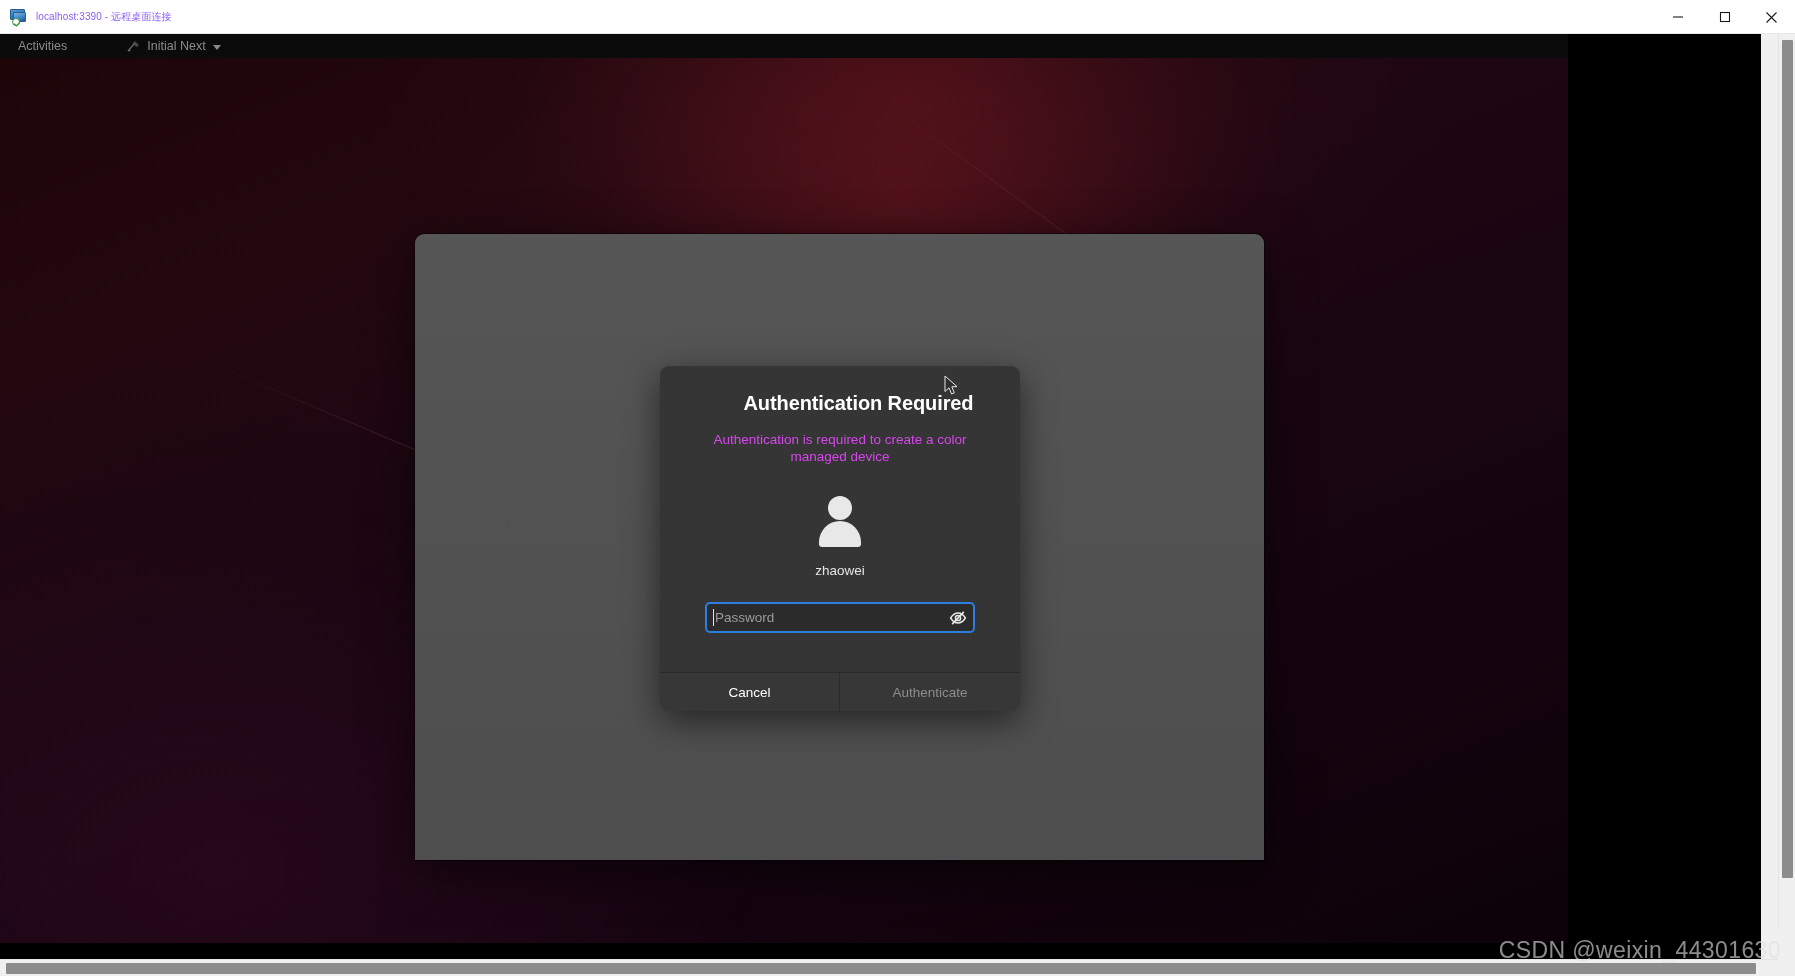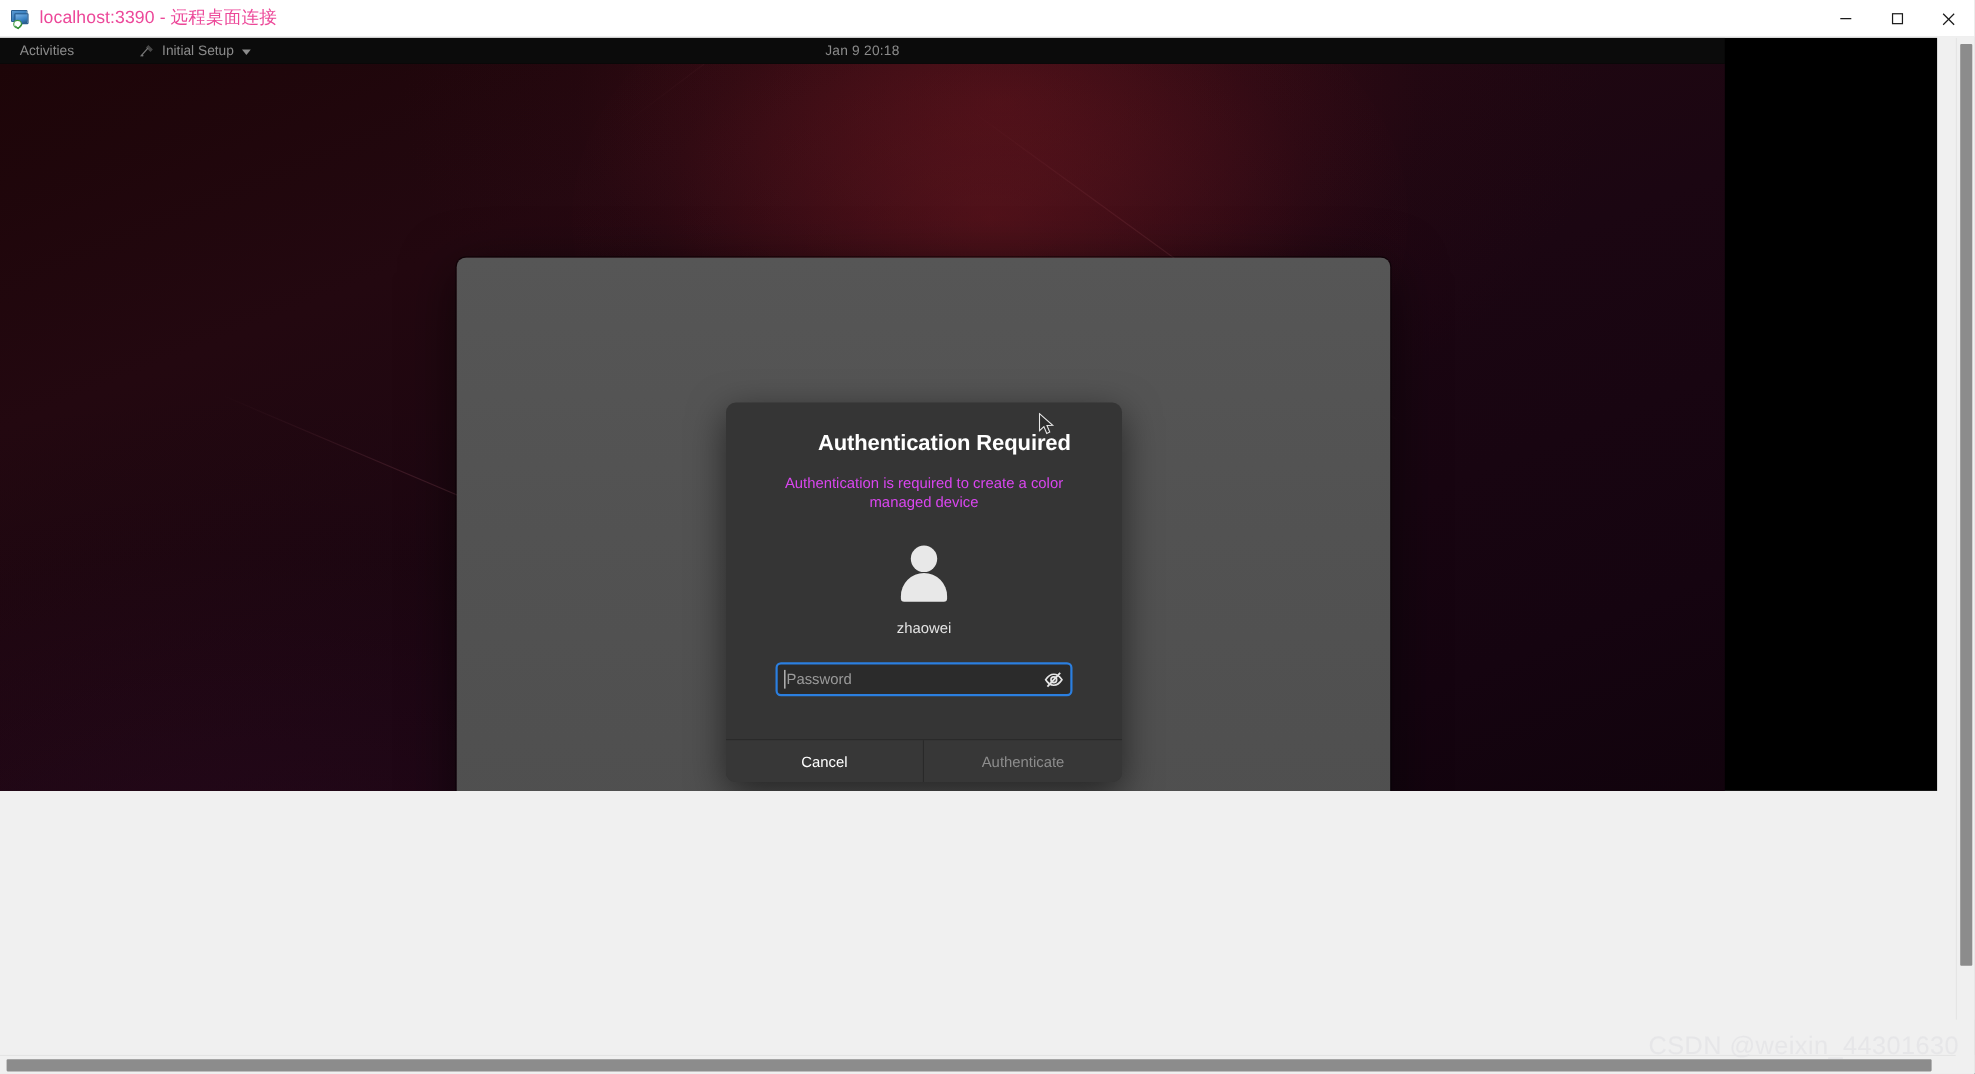--- a/index.html
+++ b/index.html
@@ -62,22 +62,22 @@
   #host-app-icon .tick::after {
     content: "";
     position: absolute; left: 1.5px; top: 1px;
     width: 3px; height: 5px;
     border: solid #2e8b2e;
     border-width: 0 1.4px 1.4px 0;
     transform: rotate(42deg);
   }
 
   #host-title-text {
-    font-size: 16px;
-    color: #ec4899;
+    font-size: 10px;
+    color: #8b5cf6;
     letter-spacing: 0.1px;
     white-space: nowrap;
   }
 
   #host-window-controls {
     margin-left: auto;
     display: flex;
     height: 100%;
   }
   .wincontrol {
@@ -97,21 +97,21 @@
     position: relative;
     flex: 1 1 auto;
     background: #f0f0f0;
     overflow: hidden;
   }
 
   #rd-viewport {
     position: absolute;
     left: 0; top: 0;
     width: 1761px;
-    height: 685px;
+    height: 941px;
     overflow: hidden;
     background: #000;
   }
 
   
   #gnome-topbar {
     position: absolute;
     left: 0; top: 0;
     width: 1568px;
     height: 24px;
@@ -494,25 +494,24 @@
         <div id="activities-button">Activities</div>
 
         <div id="app-menu">
           <svg id="app-menu-icon" viewBox="0 0 16 16">
             <g stroke="#8b8b8b" stroke-width="1.2" fill="none">
               <path d="M2 13 L9 5"></path>
               <path d="M9.5 3 L13 6.5 L11.5 8 L8 4.5 Z" fill="#8b8b8b" opacity=".55"></path>
               <path d="M3 11.5 L4.5 13"></path>
             </g>
           </svg>
-          <span id="app-menu-label">Initial Setup</span>
+          <span id="app-menu-label">Initial Next</span>
           <span id="app-menu-arrow"></span>
         </div>
 
-        <div id="gnome-clock">Jan 9  20:18</div>
 
         <div id="gnome-status-area"></div>
       </div>
 
       <div id="desktop">
         <div class="wp-glow"></div>
         <div class="wp-line-a"></div>
         <div class="wp-line-b"></div>
         <div class="wp-line-c"></div>
       </div>

